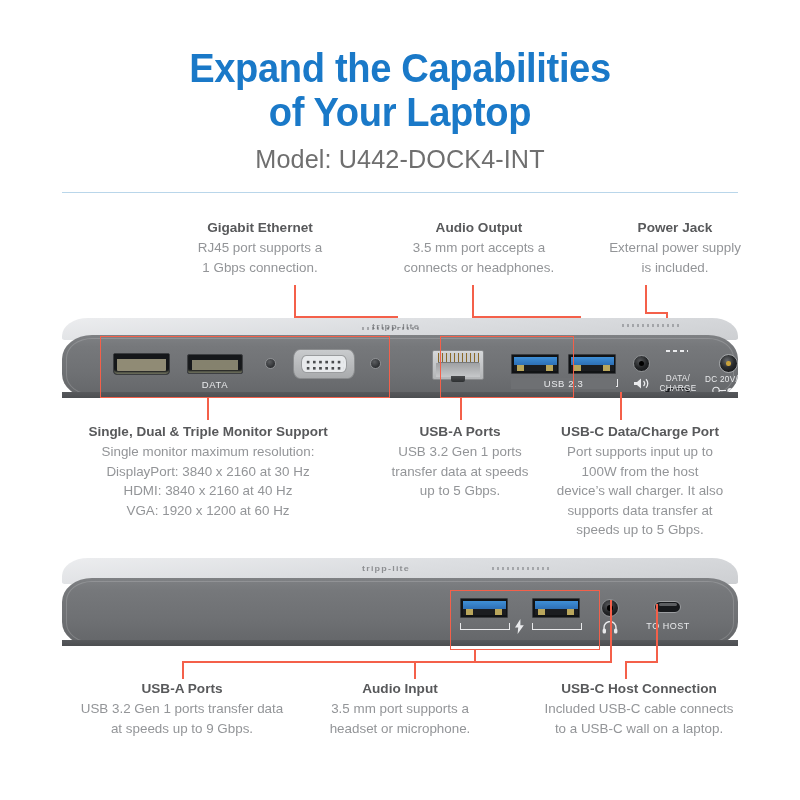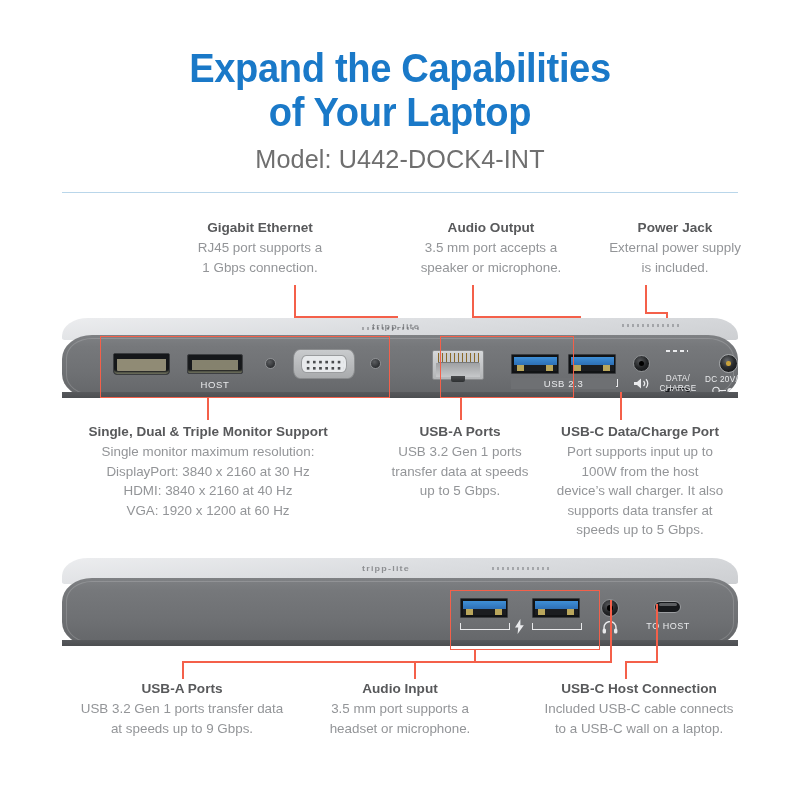--- a/index.html
+++ b/index.html
@@ -261,25 +261,25 @@
   <div class="divider"></div>
 
   <div class="callout" style="left:156px;top:218px;width:208px;">
     <div class="hd">Gigabit Ethernet</div>
     <div class="bd">
       <span>RJ45 port supports a</span>
       <span>1 Gbps connection.</span>
     </div>
   </div>
 
-  <div class="callout" style="left:385px;top:218px;width:212px;">
+  <div class="callout" style="left:373px;top:218px;width:212px;">
     <div class="hd">Audio Output</div>
     <div class="bd">
       <span>3.5 mm port accepts a</span>
-      <span>speaker or microphone.</span>
+      <span>connects or headphones.</span>
     </div>
   </div>
 
   <div class="callout" style="left:586px;top:218px;width:178px;">
     <div class="hd">Power Jack</div>
     <div class="bd">
       <span>External power supply</span>
       <span>is included.</span>
     </div>
   </div>
@@ -301,21 +301,21 @@
     <div class="grille" style="left:300px;top:9px;width:60px;"></div>
     <div class="grille" style="left:560px;top:6px;width:60px;"></div>
     <div class="brand" style="left:310px;top:4px;">tripp-lite</div>
     <div class="frontface" style="top:17px;height:63px;">
       <div class="bevel"></div>
 
       <div class="port dp" style="left:51px;top:18px;width:57px;height:22px;"></div>
       <div class="silk" style="left:51px;top:56px;width:57px;">DP</div>
 
       <div class="port hdmi" style="left:125px;top:19px;width:56px;height:20px;"></div>
-      <div class="silk" style="left:120px;top:44px;width:66px;">HOST</div>
+      <div class="silk" style="left:120px;top:44px;width:66px;">DATA</div>
 
       <div class="port screwhole" style="left:203px;top:23px;width:11px;height:11px;"></div>
 
       <div class="port vga" style="left:231px;top:14px;width:62px;height:30px;">
         <div class="vinner">
           <div class="vdots"></div>
         </div>
       </div>
       <div class="silk" style="left:231px;top:48px;width:62px;margin-top:21px;">VGA</div>
 

